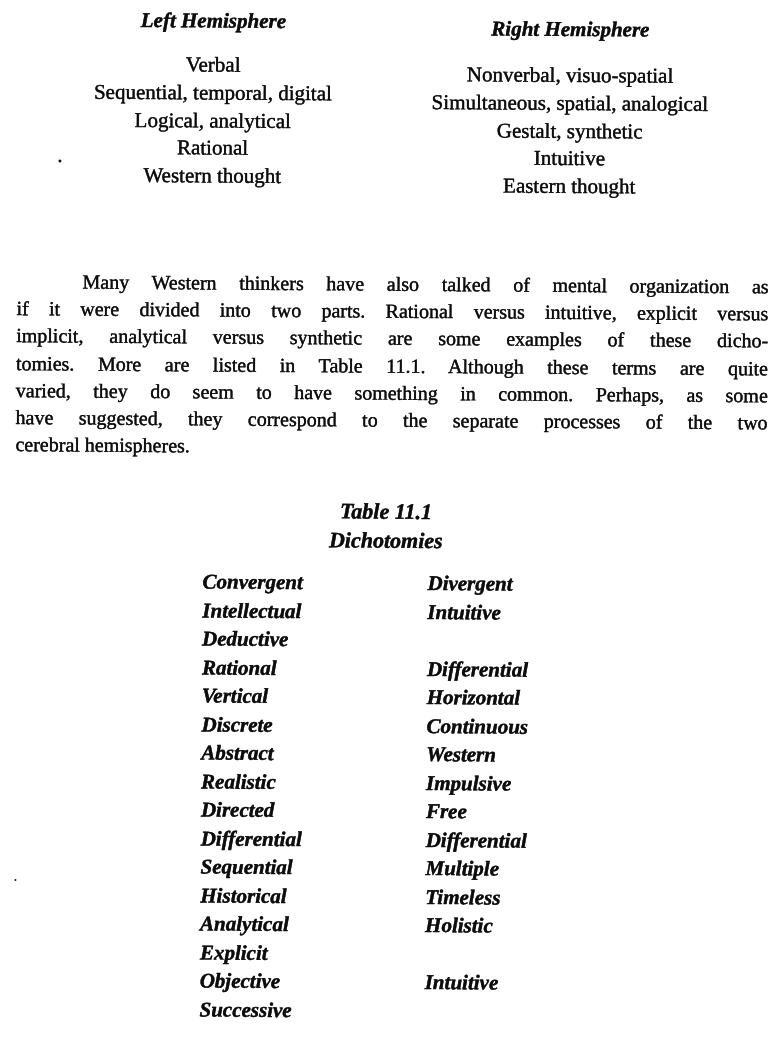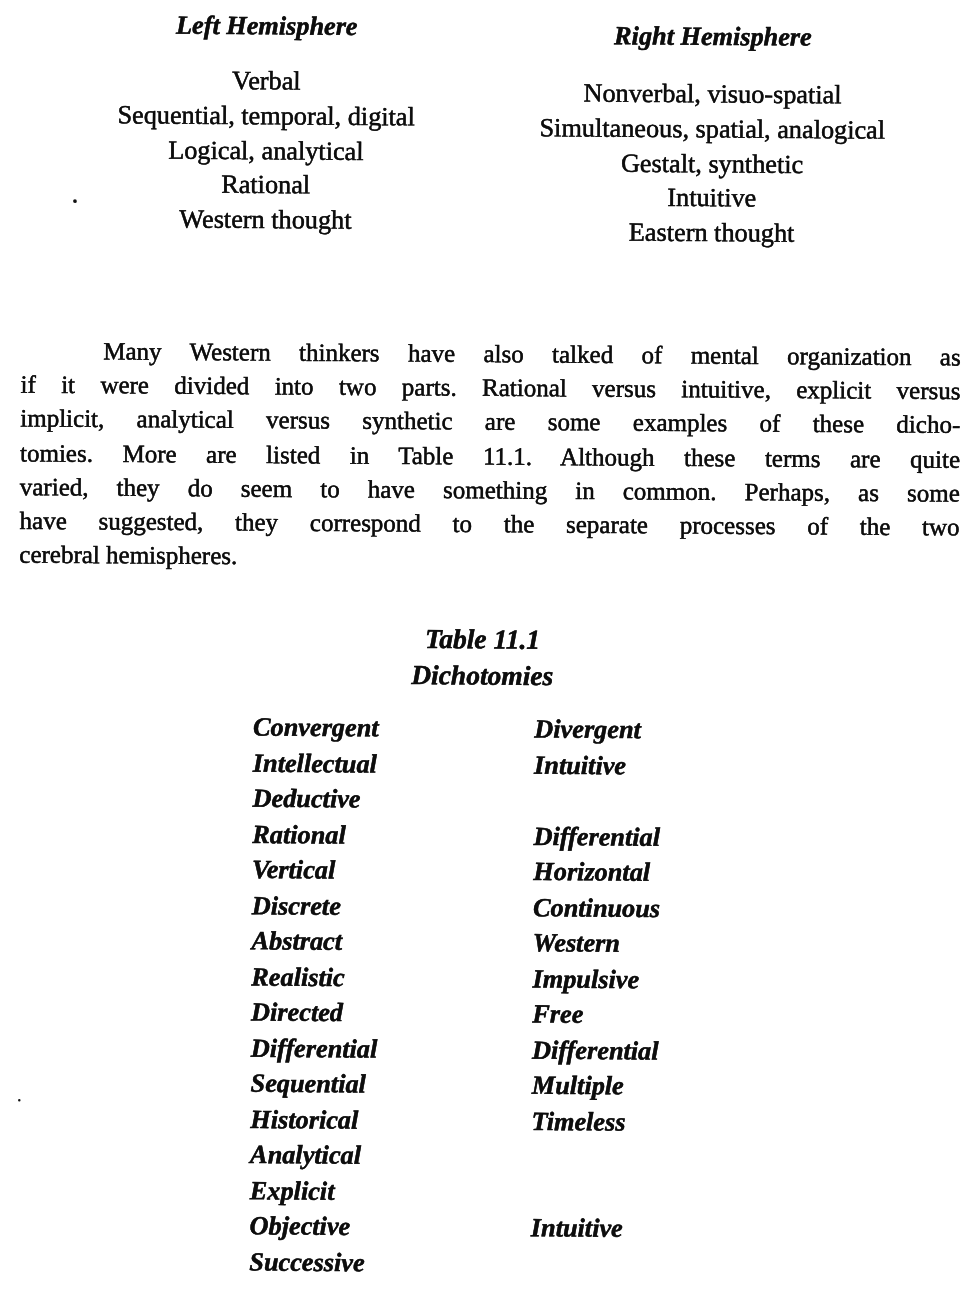--- a/index.html
+++ b/index.html
@@ -200,20 +200,21 @@
       <div class="dicho-row">
         <div class="dicho-cell left">Sequential</div>
         <div class="dicho-cell right">Multiple</div>
       </div>
       <div class="dicho-row">
         <div class="dicho-cell left">Historical</div>
         <div class="dicho-cell right">Timeless</div>
       </div>
       <div class="dicho-row">
         <div class="dicho-cell left">Analytical</div>
+        <div class="dicho-cell right">Holistic</div>
       </div>
       <div class="dicho-row">
         <div class="dicho-cell left">Explicit</div>
       </div>
       <div class="dicho-row">
         <div class="dicho-cell left">Objective</div>
         <div class="dicho-cell right">Intuitive</div>
       </div>
       <div class="dicho-row">
         <div class="dicho-cell left">Successive</div>

